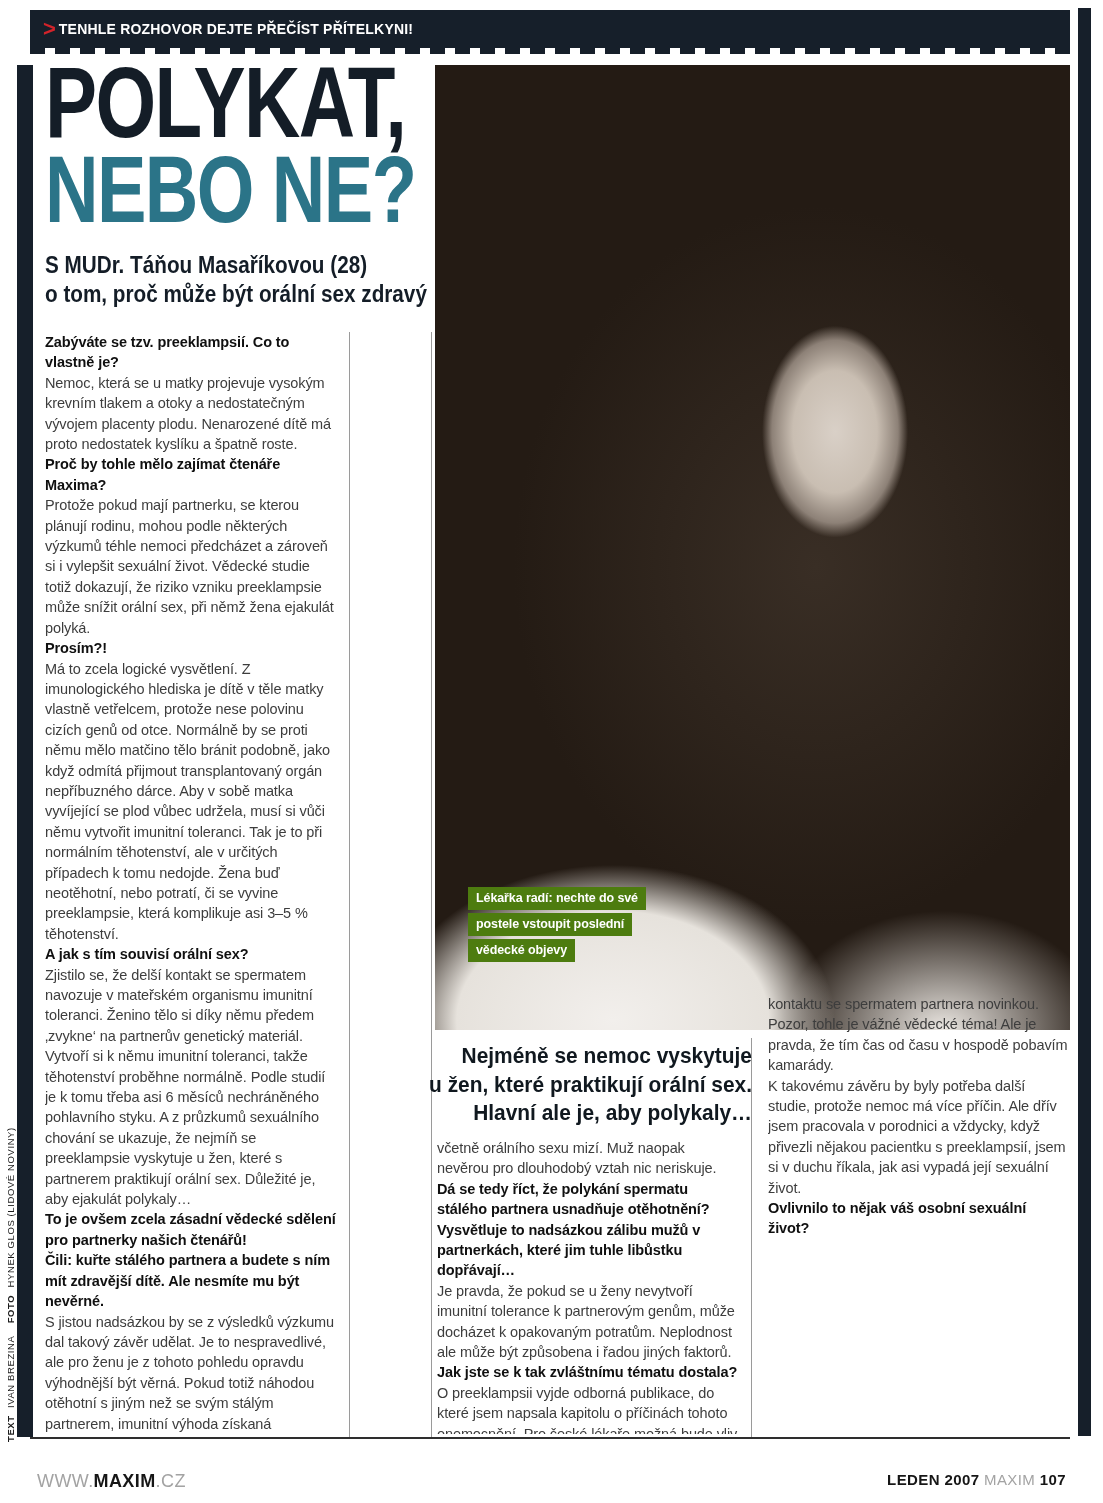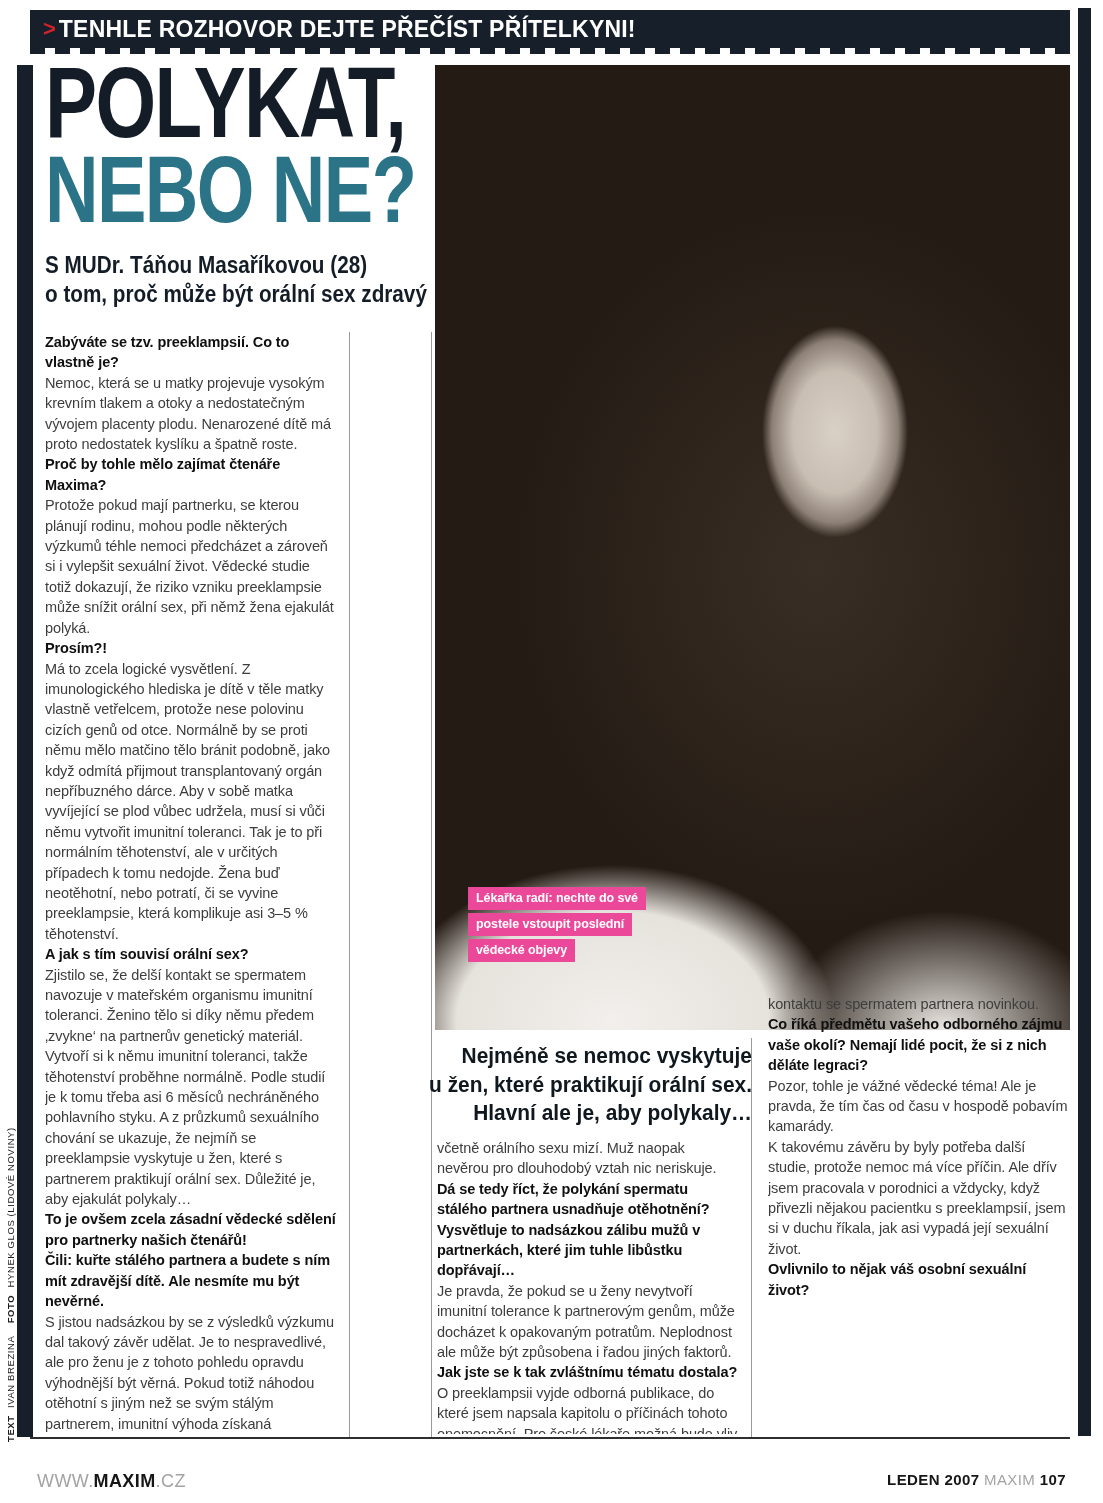--- a/index.html
+++ b/index.html
@@ -11,21 +11,21 @@
   
   .right-bar { position:absolute; left:1078px; top:8px; width:13px; height:1428px; background:#161f2a; }
   .left-bar  { position:absolute; left:17px;  top:65px; width:16px; height:1372px; background:#161f2a; }
 
   
   .banner {
     position:absolute; left:30px; top:10px; width:1040px; height:38px;
     background:#161f2a; display:flex; align-items:center; padding-left:13px;
   }
   .banner .arrow { color:#d2232a; font-weight:bold; font-size:22px; margin-right:3px; }
-  .banner .banner-text { color:#ffffff; font-weight:bold; font-size:23px; letter-spacing:0.2px; }
+  .banner .banner-text { color:#ffffff; font-weight:bold; font-size:14px; letter-spacing:0.2px; }
   .banner-dashes {
     position:absolute; left:30px; top:48px; width:1040px; height:6px;
     background:repeating-linear-gradient(90deg,#161f2a 0 15px,transparent 15px 25px);
   }
 
   
   .headline { position:absolute; left:45px; top:58px; }
   .headline .hl1 {
     font-size:100px; font-weight:800; color:#141d27; line-height:88px;
     transform:scaleX(0.78); transform-origin:left top; white-space:nowrap; letter-spacing:-2px;
@@ -60,21 +60,21 @@
     position:absolute; left:435px; top:65px; width:635px; height:965px;
     background:
       radial-gradient(100px 145px at 63% 38%, #d9d0c7 0%, #c9beb2 42%, #8d8177 63%, rgba(60,50,42,0) 73%),
       radial-gradient(300px 210px at 28% 99%, #f2efec 0%, #e6e2dc 52%, rgba(230,226,220,0) 74%),
       radial-gradient(230px 170px at 80% 100%, #ece8e3 0%, rgba(235,230,225,0) 70%),
       radial-gradient(420px 500px at 60% 52%, #392e25 0%, #241b14 72%),
       linear-gradient(160deg,#15100d,#241b14 40%,#17110d);
   }
   .photo-caption { position:absolute; left:468px; top:887px; display:flex; flex-direction:column; align-items:flex-start; }
   .photo-caption .cap-line {
-    background:#ec4899; color:#ffffff; font-size:12.5px; font-weight:bold;
+    background:#4d7c0f; color:#ffffff; font-size:12.5px; font-weight:bold;
     letter-spacing:-0.1px; padding:4px 8px 5px 8px; margin-bottom:3px; white-space:nowrap;
   }
 
   
   .pullquote {
     position:absolute; left:392px; top:1042px; width:360px; text-align:right;
   }
   .pullquote div {
     font-size:22px; font-weight:bold; color:#10181f; line-height:28.5px;
     transform:scaleX(0.95); transform-origin:right top; white-space:nowrap;
@@ -152,21 +152,20 @@
 
   <div class="col col-mid">
       <p class="a">včetně orálního sexu mizí. Muž naopak nevěrou pro dlouhodobý vztah nic neriskuje.</p>
       <p class="q">Dá se tedy říct, že polykání spermatu stálého partnera usnadňuje otěhotnění? Vysvětluje to nadsázkou zálibu mužů v partnerkách, které jim tuhle libůstku dopřávají…</p>
       <p class="a">Je pravda, že pokud se u ženy nevytvoří imunitní tolerance k partnerovým genům, může docházet k opakovaným potratům. Neplodnost ale může být způsobena i řadou jiných faktorů.</p>
       <p class="q">Jak jste se k tak zvláštnímu tématu dostala?</p>
       <p class="a">O preeklampsii vyjde odborná publikace, do které jsem napsala kapitolu o příčinách tohoto onemocnění. Pro české lékaře možná bude vliv</p>
     </div>
   <div class="col col-right">
       <p class="a">kontaktu se spermatem partnera novinkou.</p>
-      <p class="q">Co říká předmětu vašeho odborného zájmu vaše okolí? Nemají lidé pocit, že si z nich děláte legraci?</p>
       <p class="a">Pozor, tohle je vážné vědecké téma! Ale je pravda, že tím čas od času v hospodě pobavím kamarády.</p>
       <p class="a">K takovému závěru by byly potřeba další studie, protože nemoc má více příčin. Ale dřív jsem pracovala v porodnici a vždycky, když přivezli nějakou pacientku s preeklampsií, jsem si v duchu říkala, jak asi vypadá její sexuální život.</p>
       <p class="q">Ovlivnilo to nějak váš osobní sexuální život?</p>
     </div>
 
   <div class="vertical-credit">
     <span class="vc-bold">TEXT</span>
     <span class="vc-reg">IVAN BREZINA</span>
     <span class="vc-bold">FOTO</span>
     <span class="vc-reg">HYNEK GLOS (LIDOVÉ NOVINY)</span>

